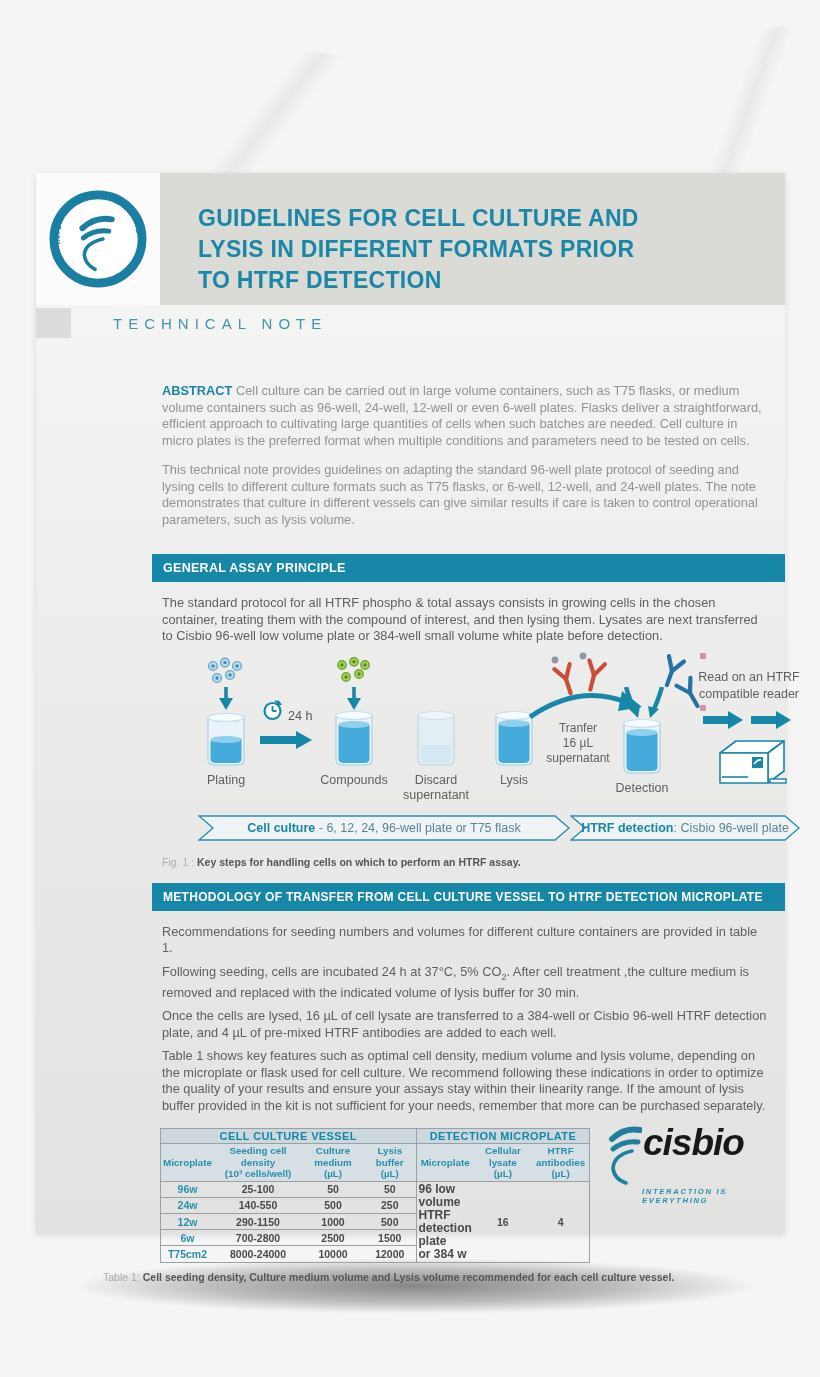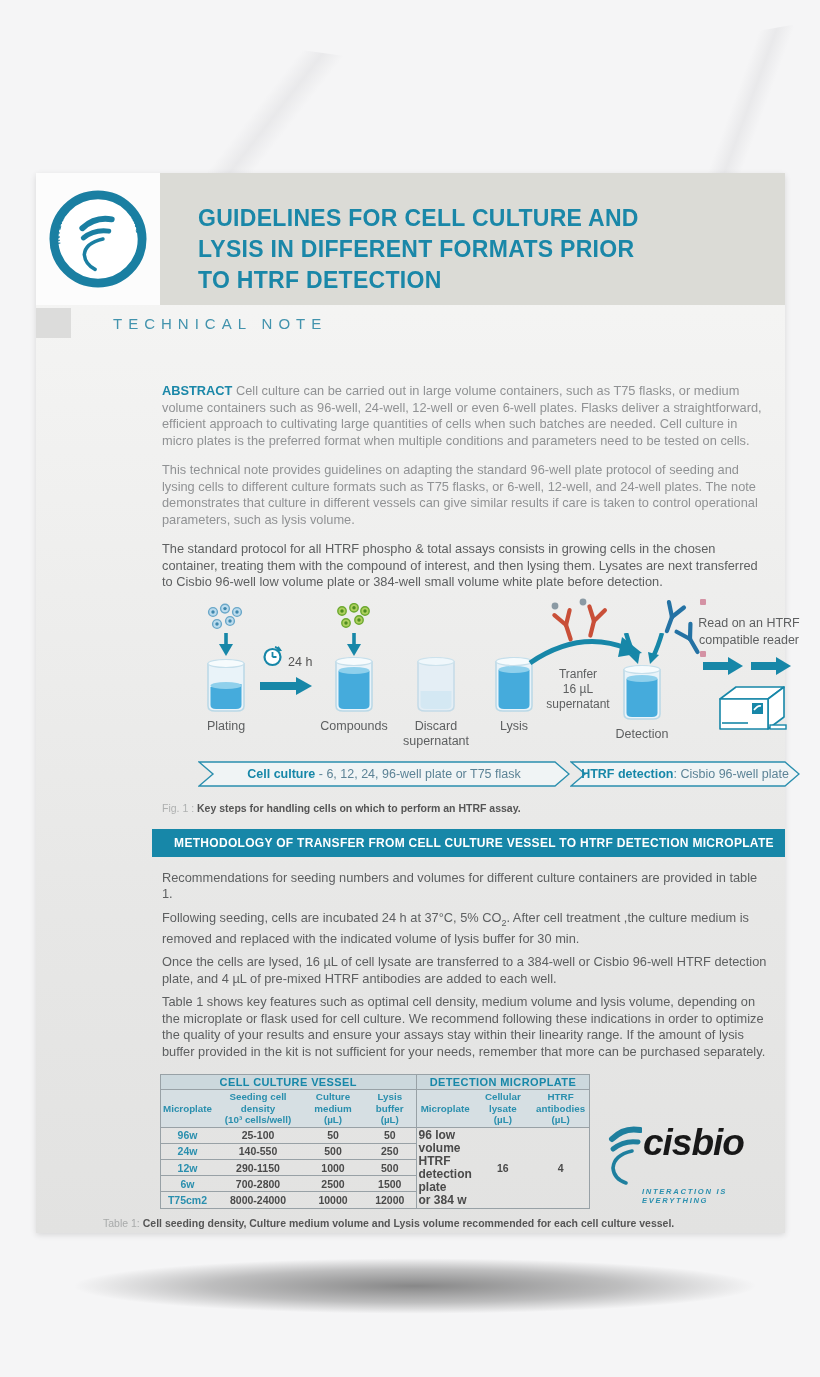--- a/index.html
+++ b/index.html
@@ -56,21 +56,21 @@
   
   .banners { display:flex; margin:8px 0 0 162px; }
   .banner { position:relative; height:26px; }
   .banner-text { position:absolute; inset:0; display:flex; align-items:center; justify-content:center; font-size:12.5px; color:#5c8396; }
   .banner-text b { color:#1787a8; white-space:pre; }
   .banner-text span { white-space:pre; }
 
   .fig-caption { margin:15px 16px 0 126px; font-size:10.5px; }
   .fig-label { color:#aeb0b0; }
   .fig-text { color:#555; font-weight:bold; }
-  .methodology-band { margin-top:15px; font-size:12px;text-align:center; }
+  .methodology-band { margin-top:15px; font-size:12px; }
 
   
   .t1 { margin:14px 0 0 124px; border-collapse:collapse; border:1px solid #98a1a6; }
   .t1 td { border-top:1px solid #98a1a6; padding:1px 2px; }
   .t1 .sep { border-left:1px solid #98a1a6; }
   .ghead { background:#ccd8dd; color:#1787a8; font-weight:bold; font-size:11px; text-align:center; letter-spacing:0.4px; padding:4px 2px; }
   .chead { background:#d6dfe3; color:#2a8fae; font-weight:bold; font-size:9.8px; text-align:center; white-space:pre-line; line-height:11.5px; padding:4px 2px; }
   .mp  { color:#2a8fae; font-weight:bold; font-size:10.5px; text-align:center; }
   .num { color:#4a4a4a; font-weight:bold; font-size:10.5px; text-align:center; }
   .det-mp { color:#4a4a4a; font-weight:bold; font-size:12px; text-align:left; white-space:pre-line; line-height:13px; }
@@ -120,20 +120,21 @@
   <div class="technote">
     <div class="technote-square"></div>
     <div class="technote-label">TECHNICAL NOTE</div>
   </div>
 
   <div class="abstract">
     <div><span class="abstract-label">ABSTRACT</span><span> Cell culture can be carried out in large volume containers, such as T75 flasks, or medium volume containers such as 96-well, 24-well, 12-well or even 6-well plates. Flasks deliver a straightforward, efficient approach to cultivating large quantities of cells when such batches are needed. Cell culture in micro plates is the preferred format when multiple conditions and parameters need to be tested on cells.</span></div>
     <div class="p2">This technical note provides guidelines on adapting the standard 96-well plate protocol of seeding and lysing cells to different culture formats such as T75 flasks, or 6-well, 12-well, and 24-well plates. The note demonstrates that culture in different vessels can give similar results if care is taken to control operational parameters, such as lysis volume.</div>
   </div>
 
+  <div class="section-band">GENERAL ASSAY PRINCIPLE</div>
   <div class="body-par">The standard protocol for all HTRF phospho &amp; total assays consists in growing cells in the chosen container, treating them with the compound of interest, and then lysing them. Lysates are next transferred to Cisbio 96-well low volume plate or 384-well small volume white plate before detection.</div>
 
   <div class="diagram">
 
     <svg class="dg" style="left:8px; top:0;" width="40" height="28" viewBox="0 0 40 28">
       <g stroke="#6aa7c8" stroke-width="1.4">
         <circle cx="7" cy="9" r="4.4" fill="#bcdcee"></circle>
           <circle cx="19" cy="5.6" r="4.4" fill="#bcdcee"></circle>
           <circle cx="31" cy="9" r="4.4" fill="#bcdcee"></circle>
         <circle cx="11" cy="21" r="4.4" fill="#bcdcee"></circle>

